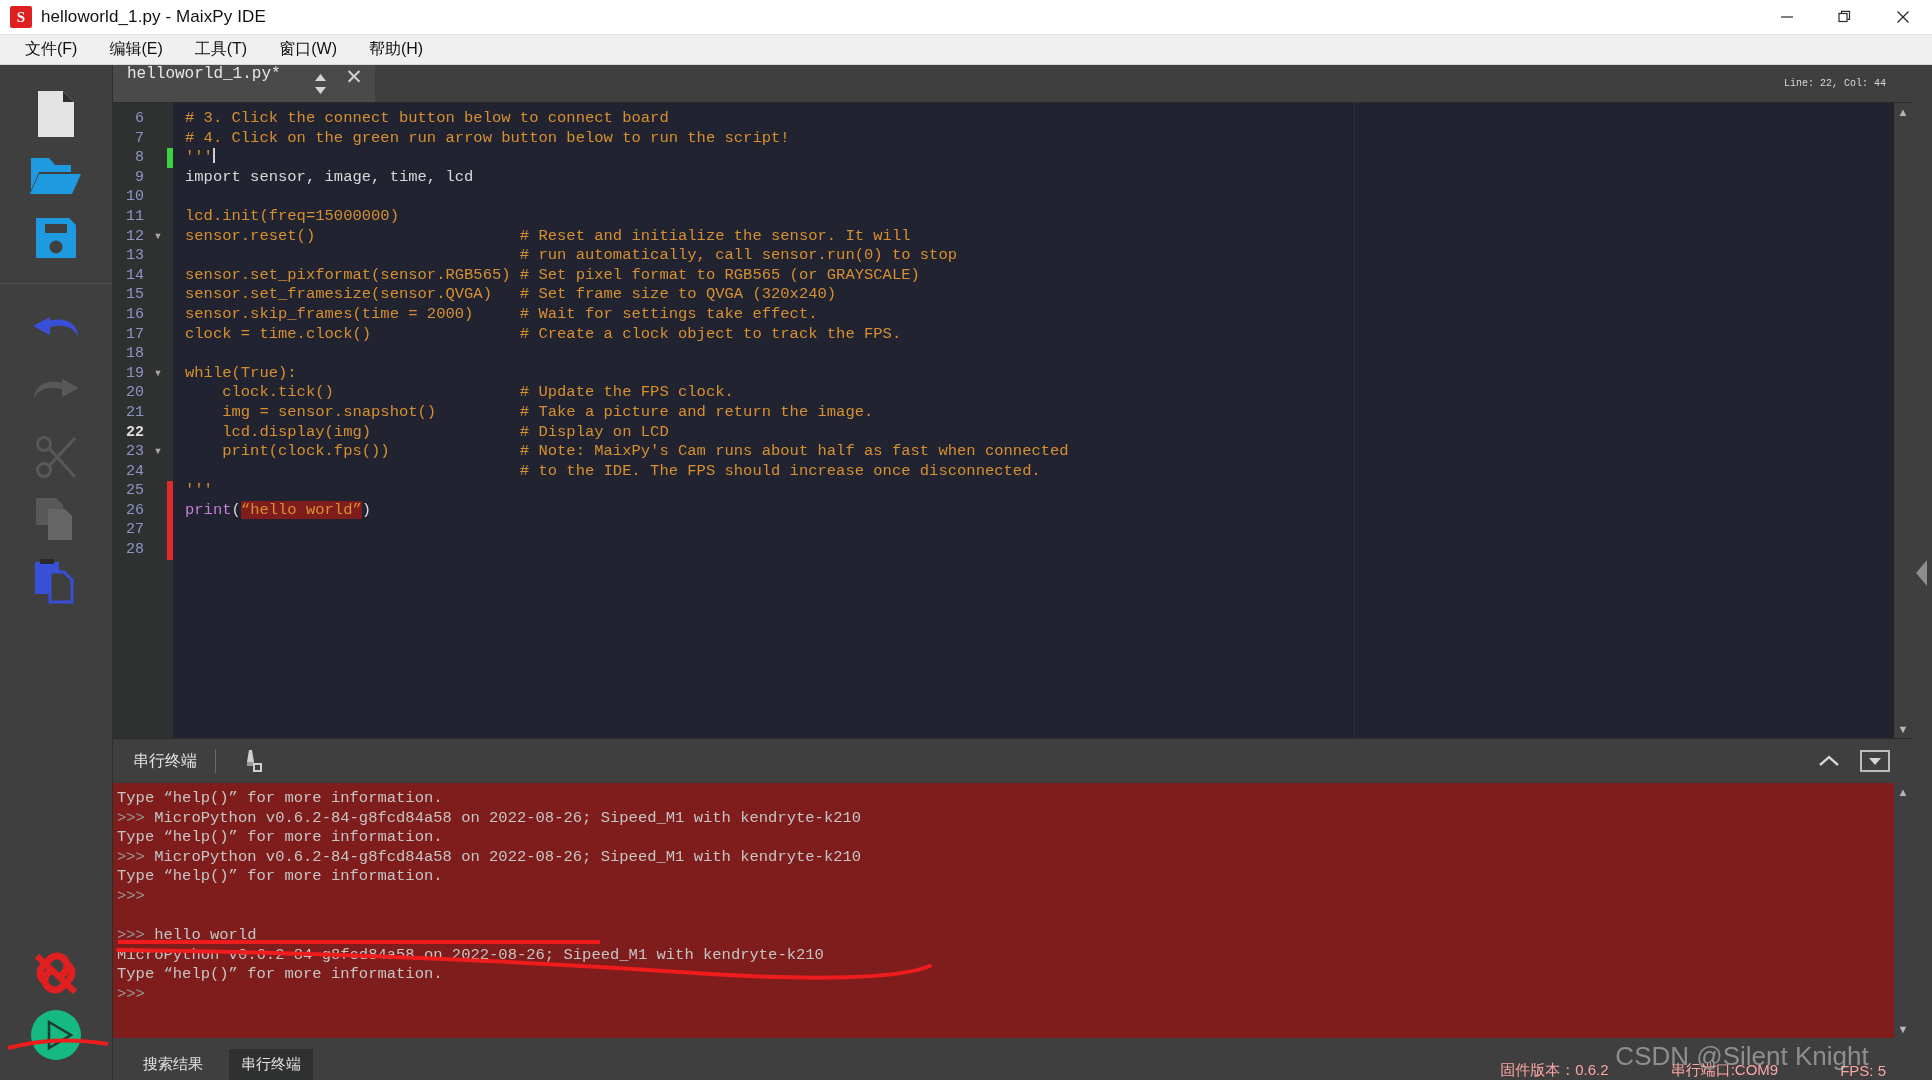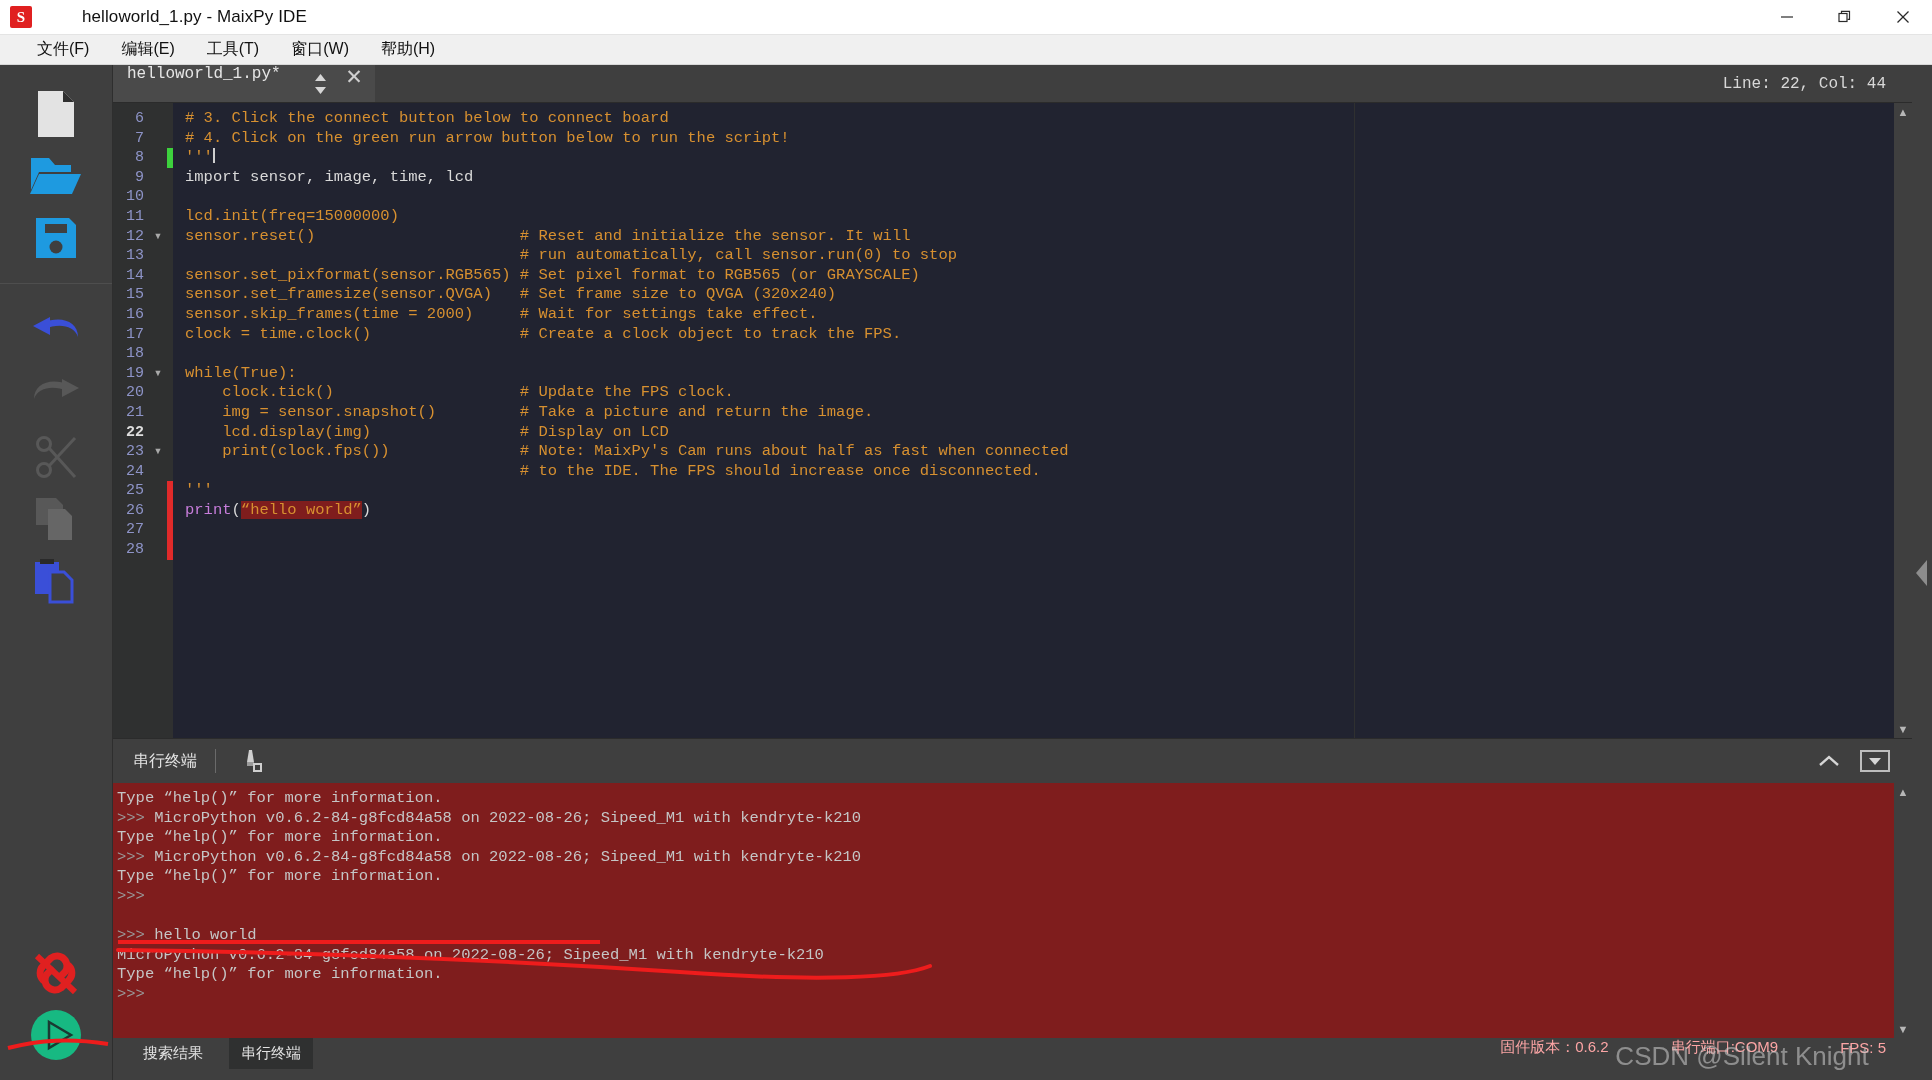--- a/index.html
+++ b/index.html
@@ -16,32 +16,32 @@
     display: flex; align-items: center;
     border-bottom: 1px solid #e4e4e4;
   }
   .app-logo {
     width: 22px; height: 22px; margin-left: 10px; margin-right: 9px;
     background: #e02020; border-radius: 2px;
     color: #fff; font-size: 15px; font-weight: bold;
     display: flex; align-items: center; justify-content: center;
     font-family: "Liberation Serif", serif;
   }
-  .app-title { font-size: 17px; color: #111; letter-spacing: .1px; margin-left: 41px; }
+  .app-title { font-size: 17px; color: #111; letter-spacing: .1px; }
   .win-controls { margin-left: auto; display: flex; height: 35px; }
   .win-btn {
     width: 58px; height: 35px; display: flex;
     align-items: center; justify-content: center;
     color: #2a2a2a;
   }
 
   
   .menubar {
     height: 30px; background: #f0f0f0;
-    display: flex; align-items: center; padding-left: 24px;
+    display: flex; align-items: center; padding-left: 12px;
     border-bottom: 1px solid #d8d8d8;
   }
   .menu-item {
     font-size: 16px; color: #111; padding: 3px 13px; margin-right: 6px;
   }
 
   
   .body-wrap { display: flex; height: calc(1080px - 35px - 30px); }
 
   
@@ -80,21 +80,21 @@
     display: flex; flex-direction: column; align-items: center;
     justify-content: center; width: 26px; height: 100%;
     color: #d6d6d6;
   }
   .tab-divider { width: 1px; background: #616161; margin: 8px 0; }
   .tab-close {
     width: 40px; display: flex; align-items: center; justify-content: center;
     color: #cfcfcf; font-size: 21px;
   }
   .linecol {
-    margin-left: auto; color: #d8d8d8; font-size: 16px;
+    margin-left: auto; color: #d8d8d8; font-size: 10px;
     font-family: "Liberation Mono", monospace;
     display: flex; align-items: center; padding-right: 26px;
   }
 
   
   .edit-pane { flex: 1; display: flex; position: relative; min-height: 0; }
   .code-region {
     flex: 1; display: flex; background: #212330; min-width: 0; position: relative;
   }
   .gutter {
@@ -163,21 +163,21 @@
   .term-out {
     flex: 1; background: #7f1d1d; overflow: hidden;
     font-family: "Liberation Mono", monospace; font-size: 15.5px;
     padding: 6px 0 0 4px; position: relative; min-width: 0;
   }
   .tline { height: 19.6px; line-height: 19.6px; color: #c5c5c5; white-space: pre; }
   .prompt { color: #9a9a9a; }
 
   
   .statusbar {
-    height: 42px; background: #3f3f3f; display: flex; align-items: flex-start;
+    height: 42px; background: #3f3f3f; display: flex; align-items: flex-end;
     padding-left: 18px; position: relative;
   }
   .sb-tab {
     font-size: 15px; color: #e2e2e2; padding: 6px 12px; margin-right: 14px;
   }
   .sb-tab.active { background: #2f3030; }
   .sb-right { margin-left: auto; display: flex; align-items: center;
     padding-right: 26px; color: #fca5a5; font-size: 15px; gap: 62px; }
 
   

